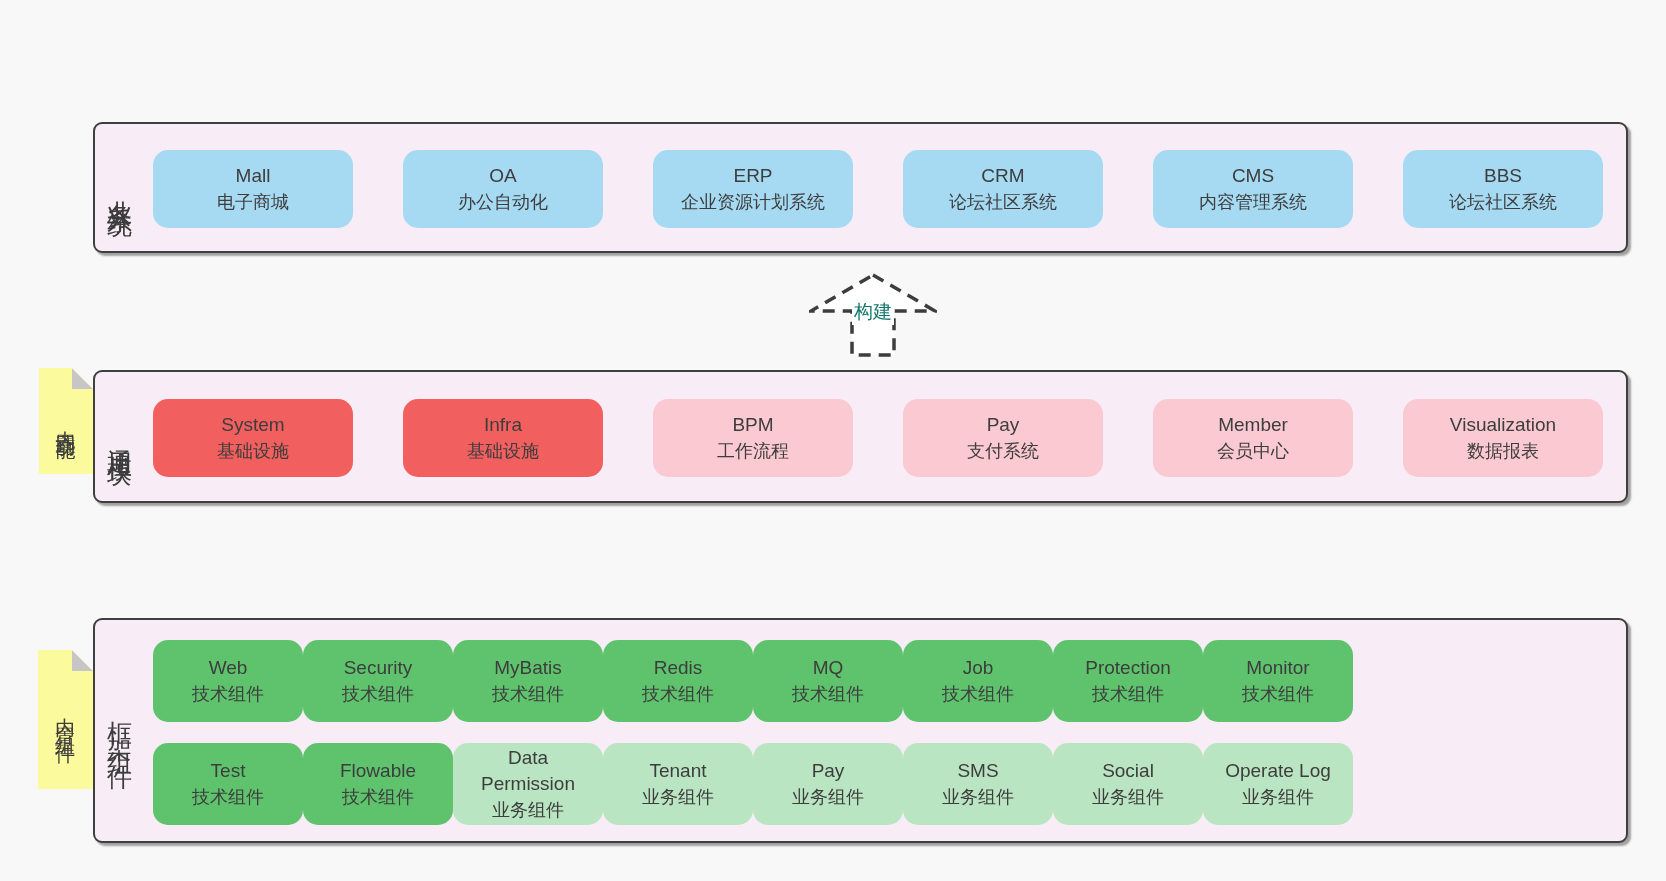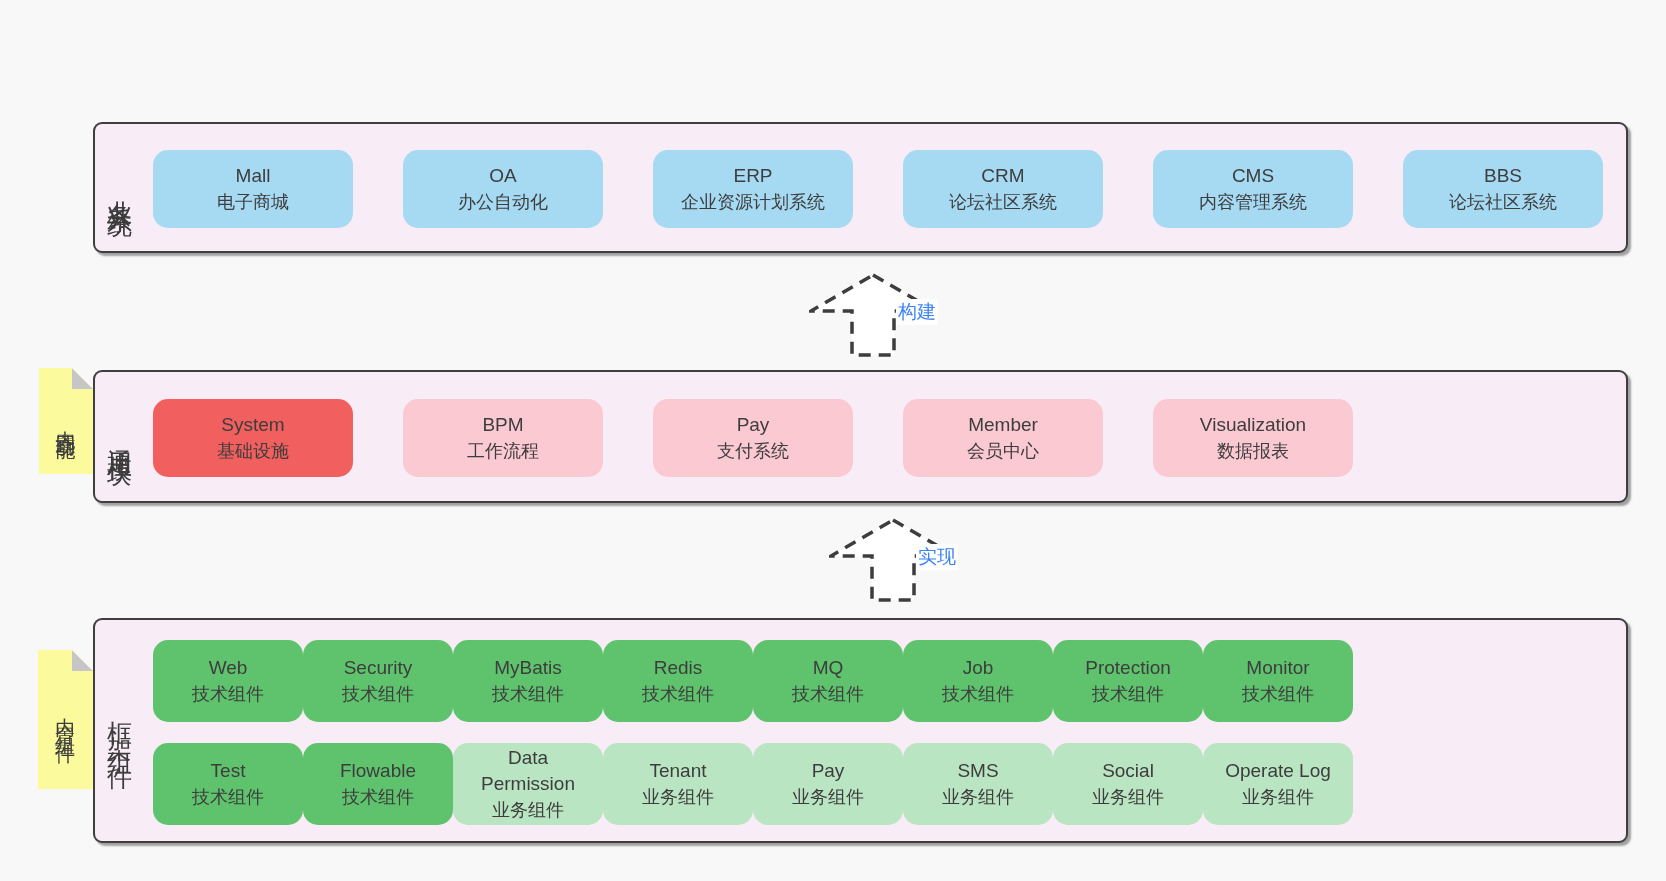--- a/index.html
+++ b/index.html
@@ -107,23 +107,22 @@
   #arrow-build{left:809px;top:272px;}
   #arrow-implement{left:829px;top:517px;}
   .arrow svg{position:absolute;inset:0;}
   .arrow-label{
     position:absolute;
     left:50%;top:27px;
     transform:translateX(-50%);
     background:#ffffff;
     padding:0 2px;
     font-size:19px;
-    color:#3b82f6;
+    color:#0f766e;
     white-space:nowrap;
-    margin-left:44px;
   }
 </style>
 </head>
 <body>
 
 <div class="canvas">
 
   <section class="layer" id="layer-business">
     <div class="vlabel">业务系统</div>
     <div class="row row-6">
@@ -164,45 +163,43 @@
   <div class="tag" id="tag-modules">
     <span class="tagtext">内置功能</span>
   </div>
   <section class="layer" id="layer-modules">
     <div class="vlabel">通用模块</div>
     <div class="row row-6">
       <div class="box red">
         <span class="t">System</span>
         <span class="s">基础设施</span>
       </div>
+      <div class="box red">
+        <span class="t">Infra</span>
+        <span class="s">基础设施</span>
+      </div>
       <div class="box pink">
         <span class="t">BPM</span>
         <span class="s">工作流程</span>
       </div>
       <div class="box pink">
         <span class="t">Pay</span>
         <span class="s">支付系统</span>
       </div>
       <div class="box pink">
         <span class="t">Member</span>
         <span class="s">会员中心</span>
       </div>
       <div class="box pink">
         <span class="t">Visualization</span>
         <span class="s">数据报表</span>
       </div>
     </div>
   </section>
 
-  <div class="arrow" id="arrow-implement">
-    <svg viewBox="0 0 128 86">
-      <polygon points="64,3 126,39 85,39 85,83 43,83 43,39 2,39" fill="#ffffff" stroke="#3d3d3d" stroke-width="3.5" stroke-dasharray="12 8" stroke-linejoin="miter"></polygon>
-    </svg>
-    <span class="arrow-label">实现</span>
-  </div>
 
   <div class="tag" id="tag-components">
     <span class="tagtext">内置组件</span>
   </div>
   <section class="layer" id="layer-components">
     <div class="vlabel">框架组件</div>
     <div class="row row-8 row1">
       <div class="box green">
         <span class="t">Web</span>
         <span class="s">技术组件</span>

